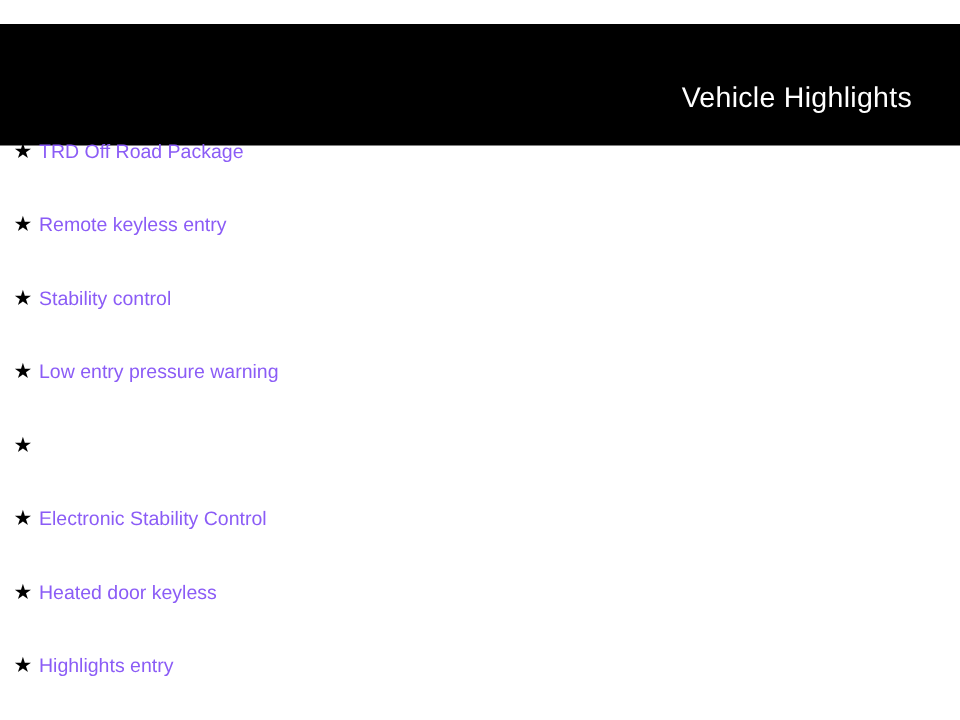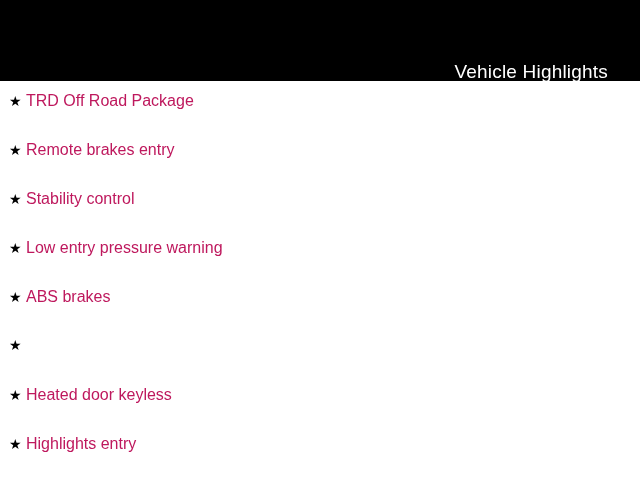--- a/index.html
+++ b/index.html
@@ -14,27 +14,27 @@
     overflow: hidden;
   }
   .page {
     position: relative;
     width: 640px;
     height: 480px;
     background: #ffffff;
   }
   .header {
     position: absolute;
-    top: 0;
+    top: 16px;
     left: 0;
     width: 640px;
     height: 81px;
     background: #000000;
     display: flex;
-    align-items: flex-end;
+    align-items: center;
     justify-content: flex-end;
   }
   .header-title {
     color: #ffffff;
     font-size: 19px;
     font-weight: normal;
     letter-spacing: 0.2px;
     padding-right: 32px;
     padding-top: 18px;
     line-height: 1;
@@ -55,22 +55,22 @@
   }
   .star-icon {
     width: 17px;
     font-size: 14px;
     color: #000000;
     line-height: 1;
     flex: 0 0 auto;
     text-align: left;
   }
   .feature-label {
-    font-size: 16px;
-    color: #be185d;
+    font-size: 13px;
+    color: #8b5cf6;
     line-height: 1;
     white-space: nowrap;
   }
 </style>
 </head>
 <body>
 
 <div class="page">
 
   <div class="header">
@@ -79,40 +79,40 @@
 
   <div class="features">
 
     <div class="feature-row">
       <span class="star-icon">★</span>
       <span class="feature-label">TRD Off Road Package</span>
     </div>
 
     <div class="feature-row">
       <span class="star-icon">★</span>
-      <span class="feature-label">Remote brakes entry</span>
+      <span class="feature-label">Remote keyless entry</span>
     </div>
 
     <div class="feature-row">
       <span class="star-icon">★</span>
       <span class="feature-label">Stability control</span>
     </div>
 
     <div class="feature-row">
       <span class="star-icon">★</span>
       <span class="feature-label">Low entry pressure warning</span>
     </div>
 
     <div class="feature-row">
       <span class="star-icon">★</span>
-      <span class="feature-label">ABS brakes</span>
     </div>
 
     <div class="feature-row">
       <span class="star-icon">★</span>
+      <span class="feature-label">Electronic Stability Control</span>
     </div>
 
     <div class="feature-row">
       <span class="star-icon">★</span>
       <span class="feature-label">Heated door keyless</span>
     </div>
 
     <div class="feature-row">
       <span class="star-icon">★</span>
       <span class="feature-label">Highlights entry</span>

